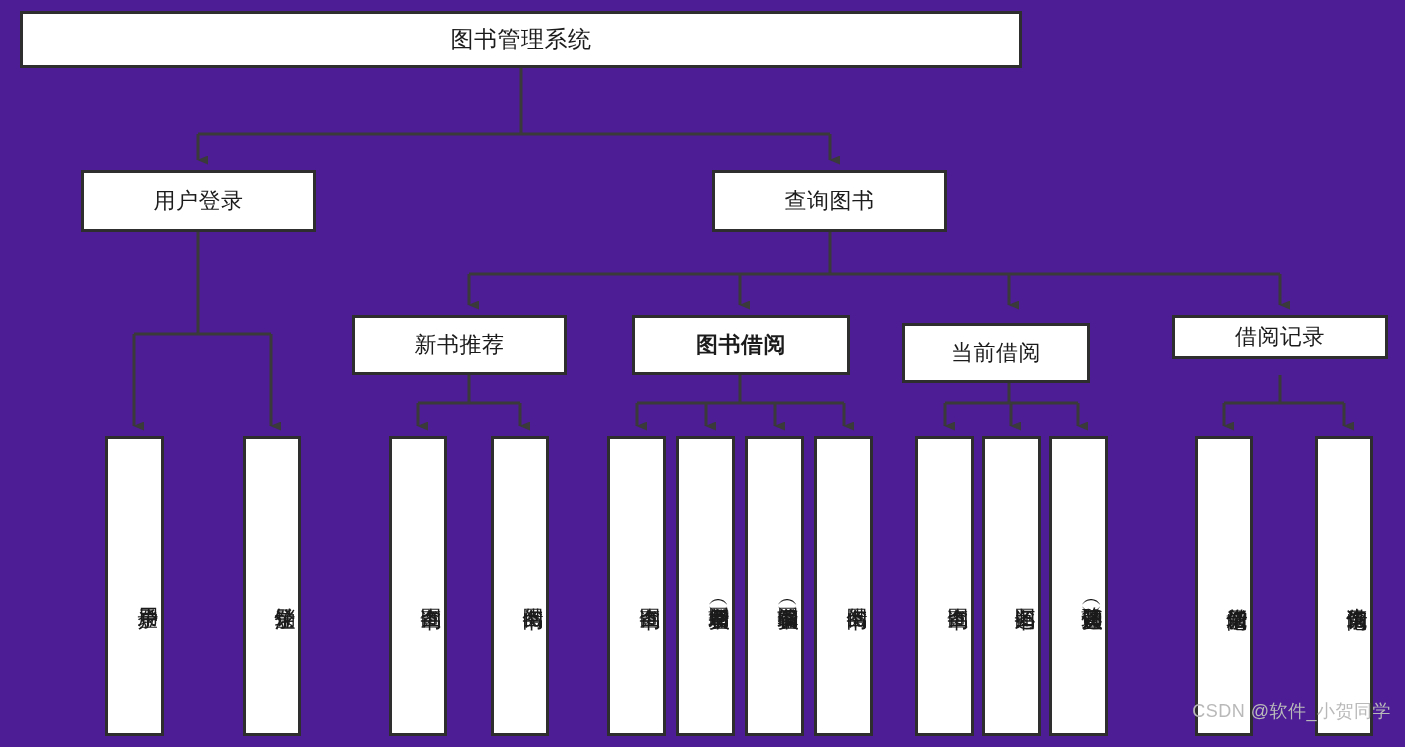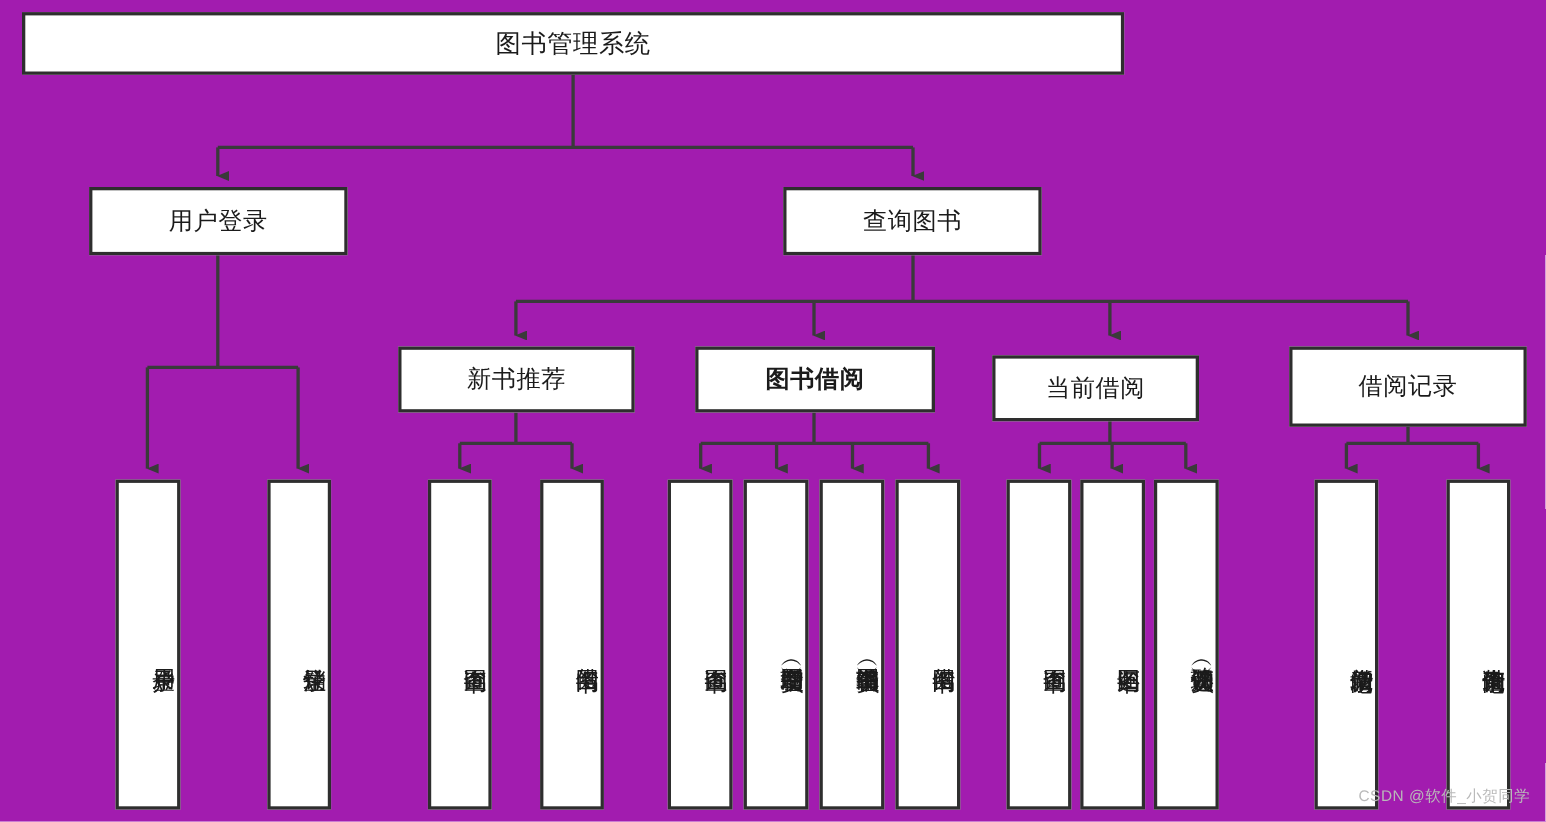--- a/index.html
+++ b/index.html
@@ -7,21 +7,21 @@
     padding: 0;
     background: #ffffff;
   }
   body {
     font-family: "Liberation Sans", "DejaVu Sans", sans-serif;
   }
   #diagram-root {
     position: relative;
     width: 1405px;
     height: 747px;
-    background: #a21caf;
+    background: #4c1d95;
     overflow: hidden;
   }
   #edges-layer {
     position: absolute;
     left: 0;
     top: 0;
     width: 1405px;
     height: 747px;
     pointer-events: none;
   }
@@ -49,22 +49,22 @@
     padding-top: 12px;
     align-items: flex-start;
     justify-content: center;
   }
   .node.root {
     font-size: 23px;
   }
   #watermark {
     position: absolute;
     right: 14px;
-    bottom: 14px;
-    font-size: 14px;
+    bottom: 24px;
+    font-size: 18px;
     color: #b9b9b9;
     white-space: nowrap;
     letter-spacing: 0.5px;
   }
 </style>
 </head>
 <body>
 
 <div id="diagram-root">
 
@@ -122,30 +122,30 @@
     <span>图书管理系统</span>
   </div>
 
   <div class="node horizontal" style="left:81px; top:170px; width:235px; height:62px;">
     <span>用户登录</span>
   </div>
   <div class="node horizontal" style="left:712px; top:170px; width:235px; height:62px;">
     <span>查询图书</span>
   </div>
 
-  <div class="node horizontal" style="left:362px; top:315px; width:215px; height:60px;">
+  <div class="node horizontal" style="left:352px; top:315px; width:215px; height:60px;">
     <span>新书推荐</span>
   </div>
   <div class="node horizontal" style="left:632px; top:315px; width:218px; height:60px;font-weight:bold;">
     <span>图书借阅</span>
   </div>
   <div class="node horizontal" style="left:902px; top:323px; width:188px; height:60px;">
     <span>当前借阅</span>
   </div>
-  <div class="node horizontal" style="left:1172px; top:315px; width:216px; height:73px;">
+  <div class="node horizontal" style="left:1172px; top:315px; width:216px; height:44px;">
     <span>借阅记录</span>
   </div>
 
   <div class="node vertical" style="left:105px; top:436px; width:59px; height:300px;">
     <span>用户登录</span>
   </div>
   <div class="node vertical" style="left:243px; top:436px; width:58px; height:300px;">
     <span>注销登录</span>
   </div>
 

